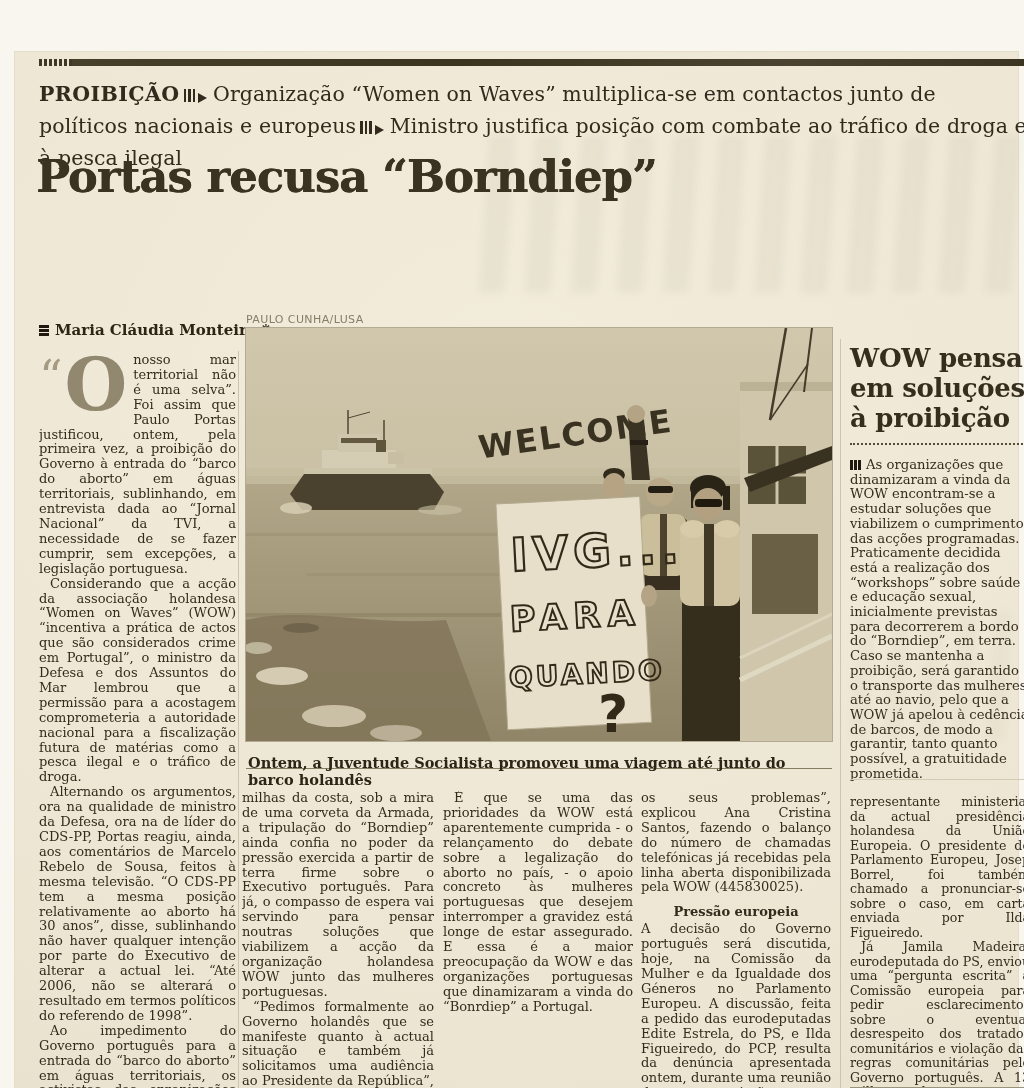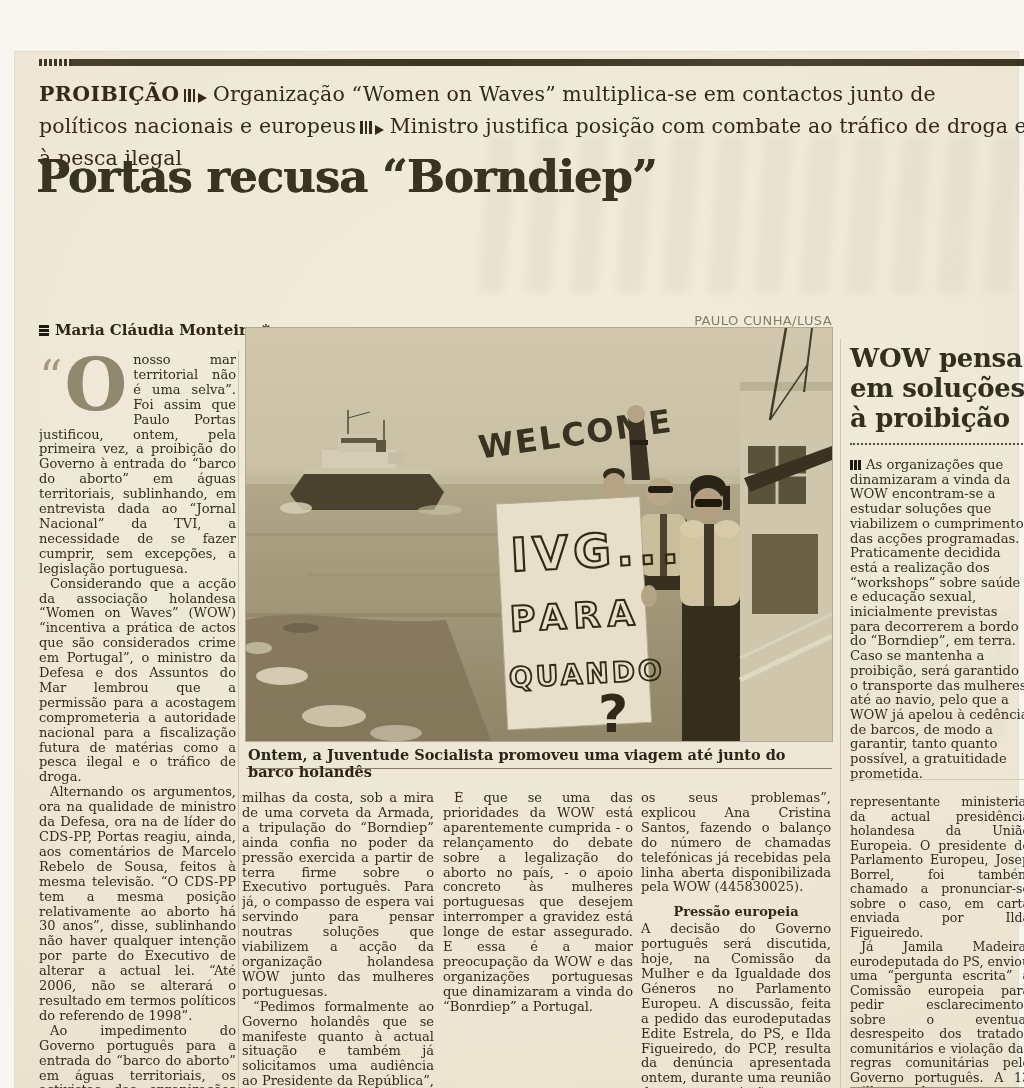--- a/index.html
+++ b/index.html
@@ -66,27 +66,27 @@
 
   .dq{float:left;font-size:46px;line-height:40px;color:#a59a84;margin:4px 1px 0 0;}
   .dc{float:left;font-size:72px;line-height:56px;font-weight:bold;color:#92876f;margin:4px 6px 0 1px;}
 
   
   .vrule{position:absolute;width:1px;background:#ccc4ad;}
   .vr1{left:224px;top:300px;height:758px;}
   .vr2{left:826px;top:288px;height:770px;}
 
   
-  .credit{position:absolute;left:232px;top:262px;width:586px;text-align:right;
-    font-family:"DejaVu Sans","Liberation Sans",sans-serif;font-size:13px;letter-spacing:.4px;color:#857d67;}
+  .credit{position:absolute;left:232px;top:262px;width:586px;
+    font-family:"DejaVu Sans","Liberation Sans",sans-serif;font-size:11px;letter-spacing:.4px;color:#857d67;}
   .photo{position:absolute;left:232px;top:277px;width:586px;height:413px;outline:1px solid #b3aa92;background:#c9c0a6;}
   .photo svg{display:block;}
   .caption{position:absolute;left:232px;top:691px;width:586px;height:27px;
     background:#ede7d6;border-bottom:1px solid #867d62;
-    font-size:14.5px;font-weight:bold;color:#2c2517;padding-top:4px;box-sizing:border-box;padding-left:2px;}
+    font-size:14.5px;font-weight:bold;color:#2c2517;padding-top:12px;box-sizing:border-box;padding-left:2px;}
 
   
   .sidebar{position:absolute;left:836px;top:292px;width:180px;color:#33291c;}
   .sb-title{font-size:26px;line-height:30px;font-weight:bold;color:#352d1e;letter-spacing:-.3px;}
   .sb-div{border-top:2px dotted #564d38;margin:10px 0 13px 0;height:0;}
   .sb-body{font-size:13.2px;line-height:14.7px;text-align:left;color:#362d1f;}
   .sb-body p{margin:0;}
   .sbars i{display:inline-block;width:2.5px;height:10px;background:#1f1910;margin-right:1.5px;vertical-align:-1px;}
   .sbars{margin-right:4px;}
   .sb-rule{position:absolute;left:836px;top:728px;width:180px;height:1px;background:#d2cab3;}

